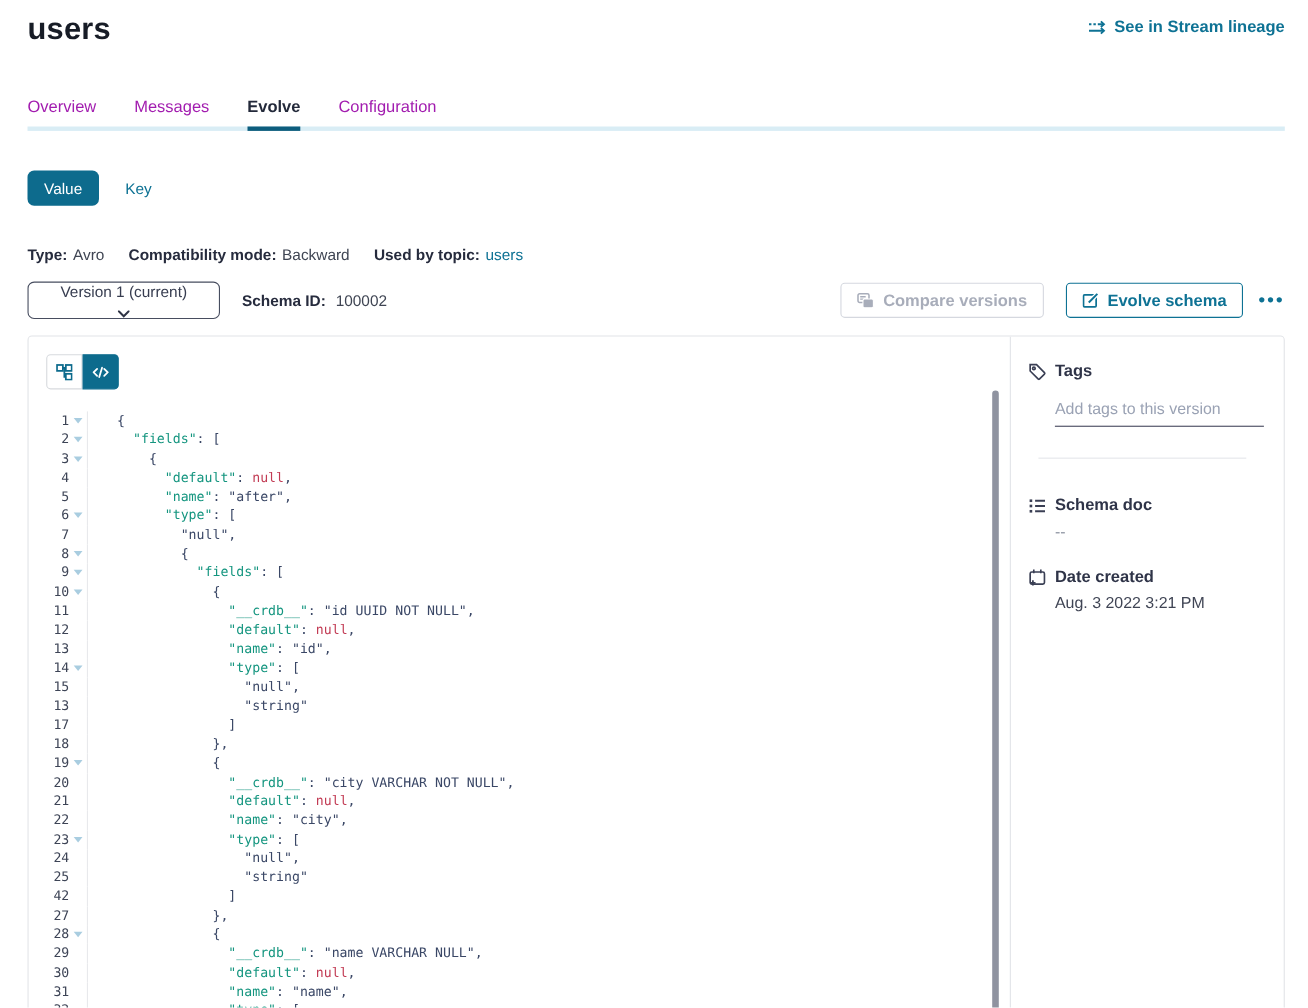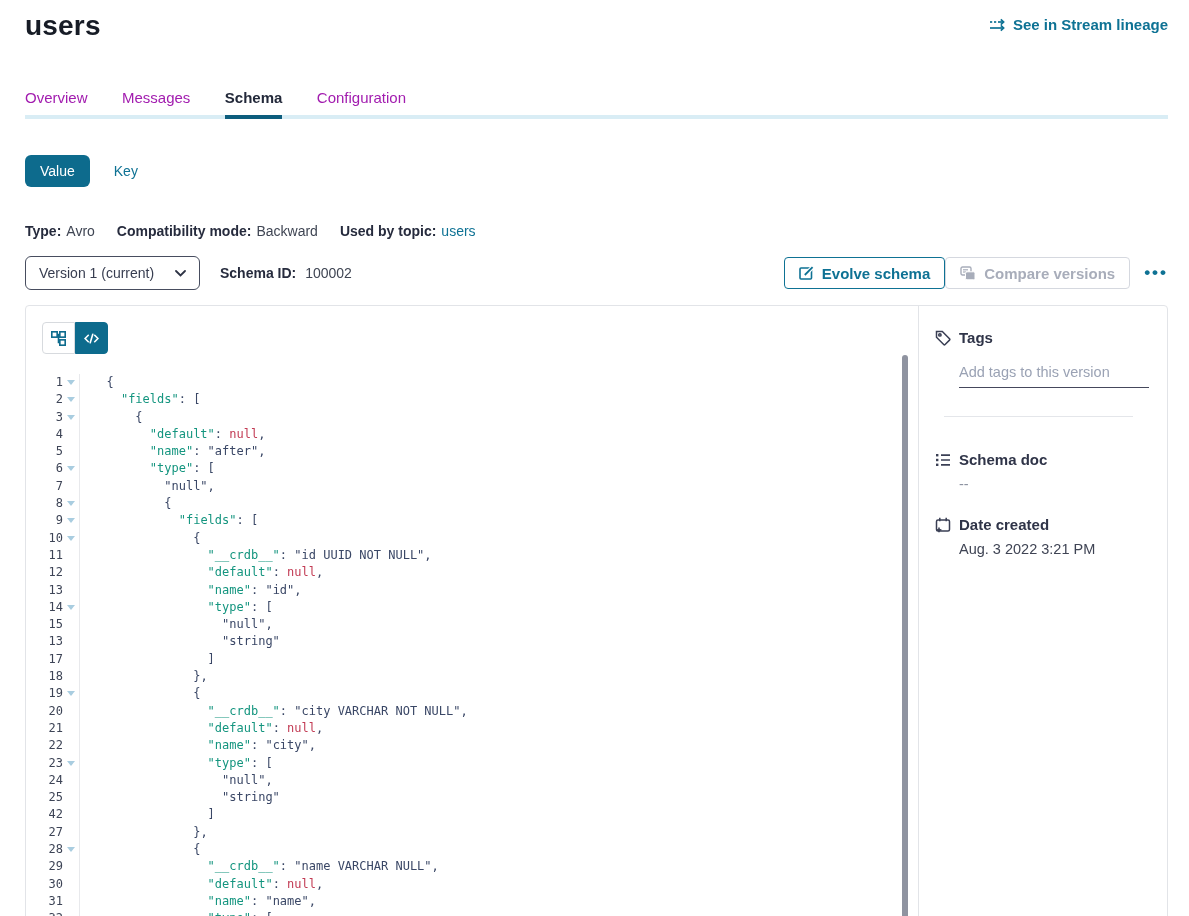--- a/index.html
+++ b/index.html
@@ -30,21 +30,21 @@
   .meta { margin-top:36px; font-size:14px; display:flex; align-items:center; }
   .m-label { font-weight:700; color:#262b3d; }
   .m-value { color:#3f4553; margin-left:5px; }
   .m-gap { width:22px; }
   .m-link { color:#0e7294; cursor:pointer; }
 
   
   .controls { margin-top:17px; display:flex; align-items:center; }
   .select { width:175px; height:34px; border:1px solid #474d5f; border-radius:6px;
     display:flex; align-items:center; justify-content:space-between; padding:0 13px;
-    font-size:14px; color:#373d50; cursor:pointer; background:#fff; }
+    font-size:14px; color:#373d50; cursor:pointer; background:#fff;flex-direction:column; }
   .sid { margin-left:20px; font-size:14px; }
   .spacer { flex:1; }
   .btn { height:32px; border-radius:4px; display:flex; align-items:center; gap:8px;
     padding:0 14px; font-size:15px; font-weight:600; background:#fff; cursor:pointer;
     font-family:"Liberation Sans",sans-serif; }
   .btn.disabled { color:#a8adba; border:1px solid #d5d8df; cursor:default; }
   .btn.teal { color:#0e7294; border:1px solid #0e7294; margin-left:20px; }
   .more { margin-left:14px; color:#0e7294; font-size:17px; font-weight:700;
     letter-spacing:2px; cursor:pointer; line-height:32px; }
 
@@ -104,21 +104,21 @@
             <path d="M11.8 8.4 L14.6 11 L11.8 13.6"></path>
         </svg>
       </span>
       <span>See in Stream lineage</span>
     </div>
   </div>
 
   <div class="tabs">
     <span class="tab">Overview</span>
     <span class="tab">Messages</span>
-    <span class="tab active">Schema</span>
+    <span class="tab active">Evolve</span>
     <span class="tab">Configuration</span>
   </div>
 
   <div class="vk">
     <button class="vk-btn">Value</button>
     <span class="vk-link">Key</span>
   </div>
 
   <div class="meta">
     <span class="m-label">Type:</span>
@@ -138,40 +138,40 @@
         <svg width="11" height="7" viewBox="0 0 11 7" fill="none" stroke="#2e3345" stroke-width="1.8" stroke-linecap="round">
           <polyline points="1,1 5.5,5.5 10,1"></polyline>
         </svg>
       </span>
     </div>
     <div class="sid">
       <span class="m-label">Schema ID:</span>
       <span class="m-value">100002</span>
     </div>
     <div class="spacer"></div>
-    <button class="btn teal">
-      <span>
-        <svg width="15" height="14" viewBox="0 0 15 14">
-          <rect x="1" y="2" width="11.5" height="11" rx="1" fill="none" stroke="#0e7294" stroke-width="1.6"></rect>
-          <line x1="5.8" y1="9" x2="13.6" y2="1.2" stroke="#ffffff" stroke-width="4"></line>
-          <line x1="5.8" y1="9" x2="13.6" y2="1.2" stroke="#0e7294" stroke-width="1.8"></line>
-        </svg>
-      </span>
-      <span>Evolve schema</span>
-    </button>
     <button class="btn disabled">
       <span>
         <svg width="16" height="15" viewBox="0 0 16 15">
           <rect x="1" y="1" width="10" height="8" rx="1.5" fill="none" stroke="#a8adba" stroke-width="1.4"></rect>
           <line x1="3" y1="3.8" x2="8" y2="3.8" stroke="#a8adba" stroke-width="1.2"></line>
           <line x1="3" y1="6" x2="6" y2="6" stroke="#a8adba" stroke-width="1.2"></line>
           <rect x="5.5" y="5.8" width="9.5" height="8" rx="1.5" fill="#a8adba" stroke="#ffffff" stroke-width="1"></rect>
         </svg>
       </span>
       <span>Compare versions</span>
+    </button>
+    <button class="btn teal">
+      <span>
+        <svg width="15" height="14" viewBox="0 0 15 14">
+          <rect x="1" y="2" width="11.5" height="11" rx="1" fill="none" stroke="#0e7294" stroke-width="1.6"></rect>
+          <line x1="5.8" y1="9" x2="13.6" y2="1.2" stroke="#ffffff" stroke-width="4"></line>
+          <line x1="5.8" y1="9" x2="13.6" y2="1.2" stroke="#0e7294" stroke-width="1.8"></line>
+        </svg>
+      </span>
+      <span>Evolve schema</span>
     </button>
     <span class="more">•••</span>
   </div>
 
   <div class="panel">
 
     <div class="editor">
       <div class="viewtoggle">
         <span class="vt-btn left">
           <span>

